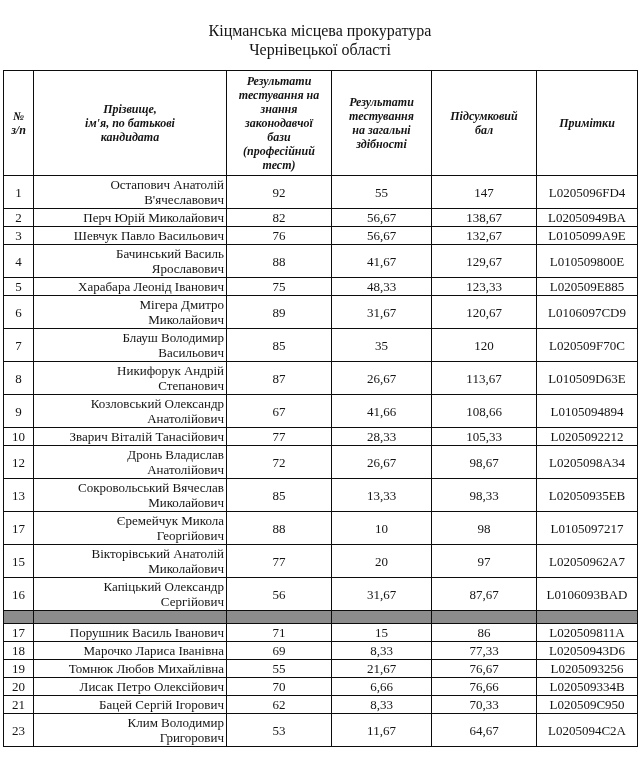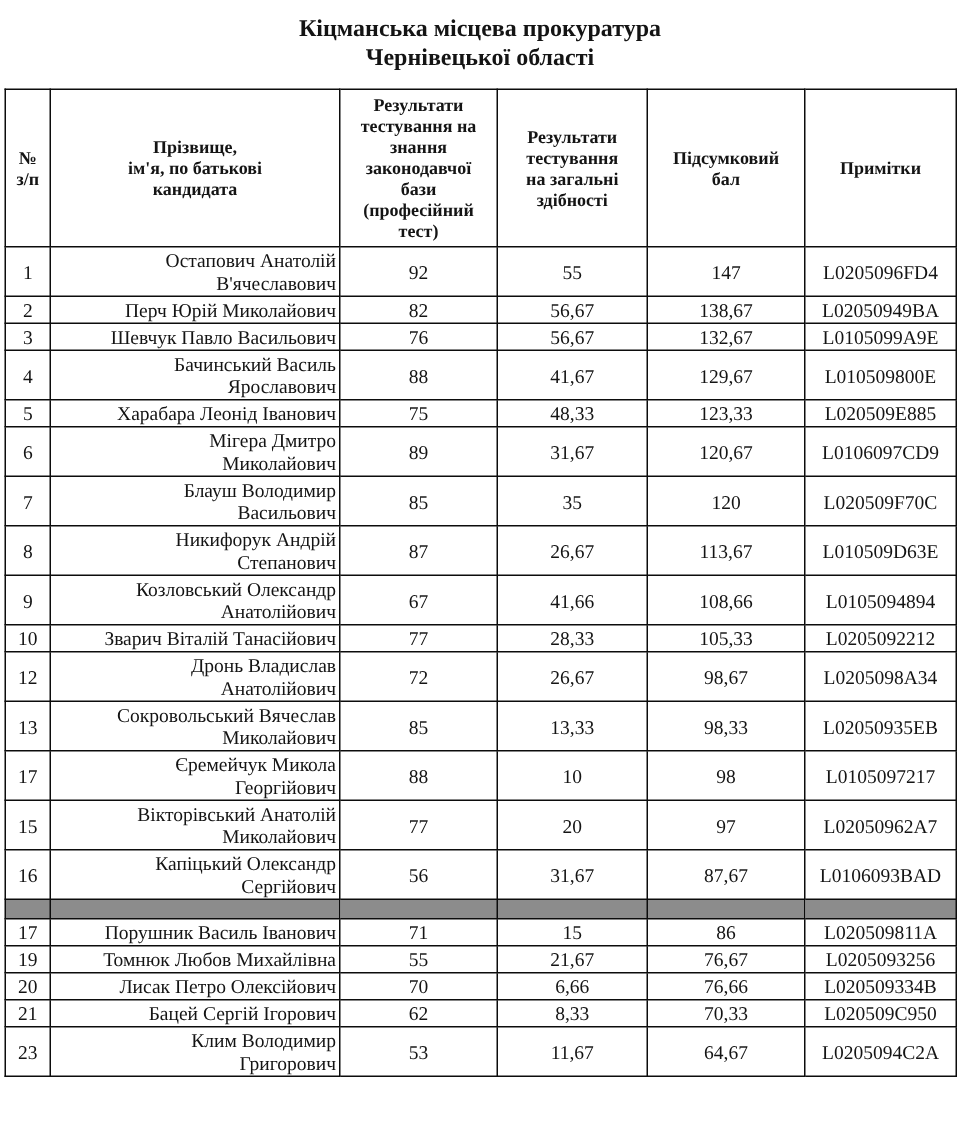--- a/index.html
+++ b/index.html
@@ -12,43 +12,44 @@
   .page {
     width: 640px;
     height: 763px;
     box-sizing: border-box;
     padding: 6px 3px 0 3px;
     background: #ffffff;
     overflow: hidden;
   }
   .doc-title {
     text-align: center;
-    font-weight: bold;
+    font-weight: normal;
     font-size: 16px;
     line-height: 19px;
-    margin: 4px 0 11px 0;
+    margin: 15px 0 11px 0;
   }
   table.results {
     border-collapse: collapse;
     table-layout: fixed;
     width: 634px;
     margin: 0 auto;
   }
   table.results th,
   table.results td {
     border: 1px solid #0c0c0c;
     white-space: pre-line;
     overflow: hidden;
   }
   table.results th {
     font-weight: bold;
     font-size: 12px;
     line-height: 14px;
     vertical-align: middle;
     padding: 3px 1px;
+    font-style: italic;
   }
   table.results td {
     font-size: 13px;
     line-height: 15px;
     vertical-align: middle;
     padding: 1px 2px;
   }
   td.num, td.score, td.note {
     text-align: center;
   }
@@ -245,20 +246,28 @@
         </tr>
         <tr>
           <td class="num">17</td>
           <td class="name">Порушник Василь Іванович</td>
           <td class="score">71</td>
           <td class="score">15</td>
           <td class="score">86</td>
           <td class="note">L020509811A</td>
         </tr>
         <tr>
+          <td class="num">18</td>
+          <td class="name">Марочко Лариса Іванівна</td>
+          <td class="score">69</td>
+          <td class="score">8,33</td>
+          <td class="score">77,33</td>
+          <td class="note">L02050943D6</td>
+        </tr>
+        <tr>
           <td class="num">19</td>
           <td class="name">Томнюк Любов Михайлівна</td>
           <td class="score">55</td>
           <td class="score">21,67</td>
           <td class="score">76,67</td>
           <td class="note">L0205093256</td>
         </tr>
         <tr>
           <td class="num">20</td>
           <td class="name">Лисак Петро Олексійович</td>

